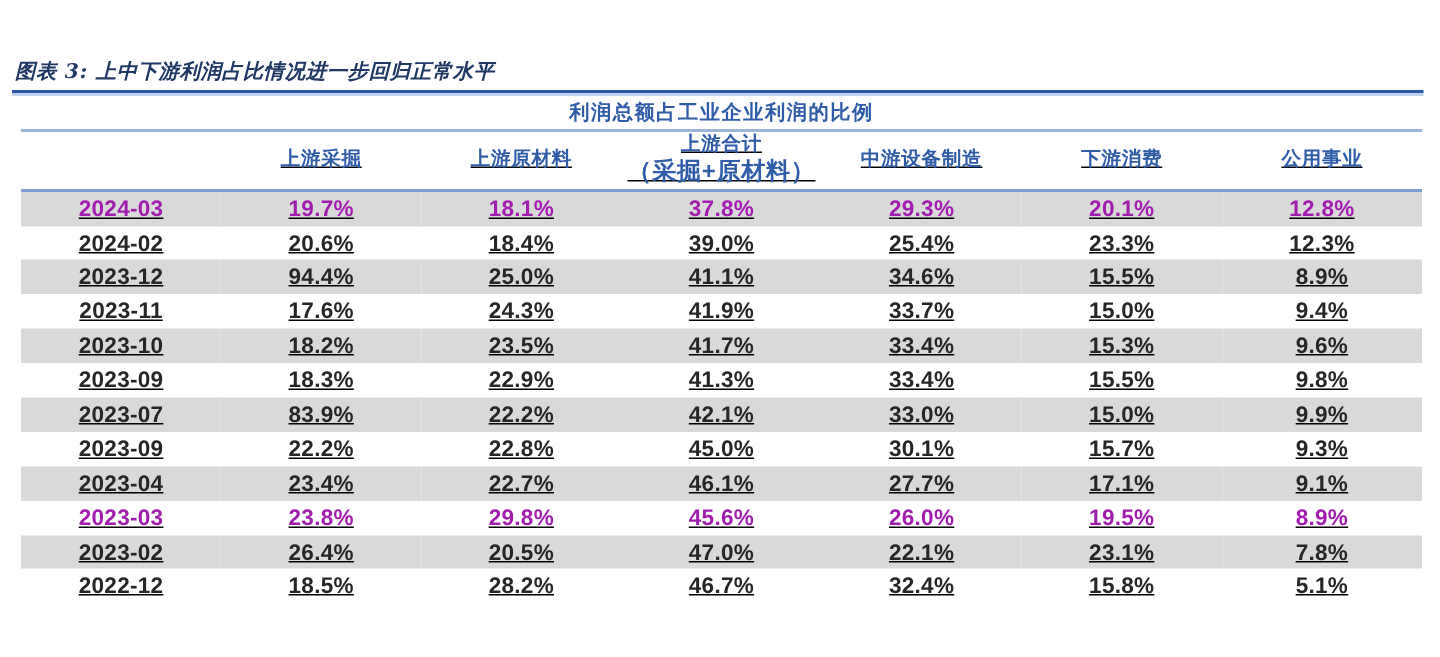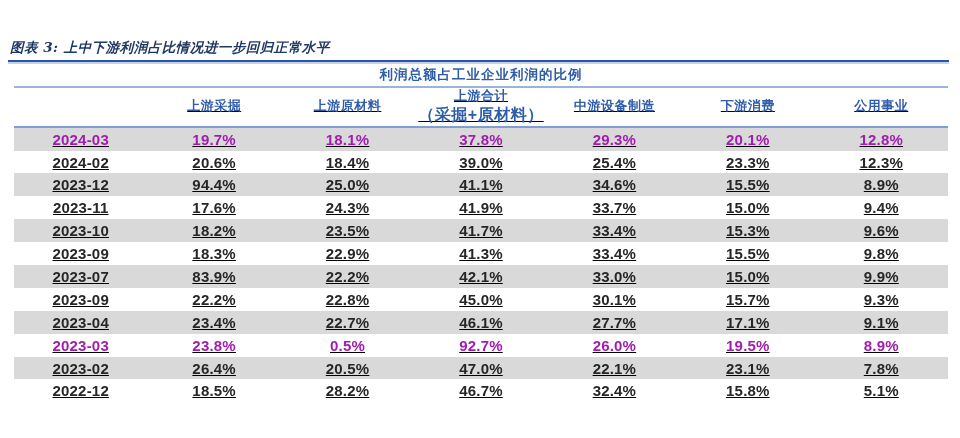--- a/index.html
+++ b/index.html
@@ -209,22 +209,22 @@
     <td>23.4%</td>
     <td>22.7%</td>
     <td>46.1%</td>
     <td>27.7%</td>
     <td>17.1%</td>
     <td>9.1%</td>
   </tr>
           <tr class="highlight">
     <td>2023-03</td>
     <td>23.8%</td>
-    <td>0.5%</td>
-    <td>92.7%</td>
+    <td>29.8%</td>
+    <td>45.6%</td>
     <td>26.0%</td>
     <td>19.5%</td>
     <td>8.9%</td>
   </tr>
           <tr>
     <td>2023-02</td>
     <td>26.4%</td>
     <td>20.5%</td>
     <td>47.0%</td>
     <td>22.1%</td>

